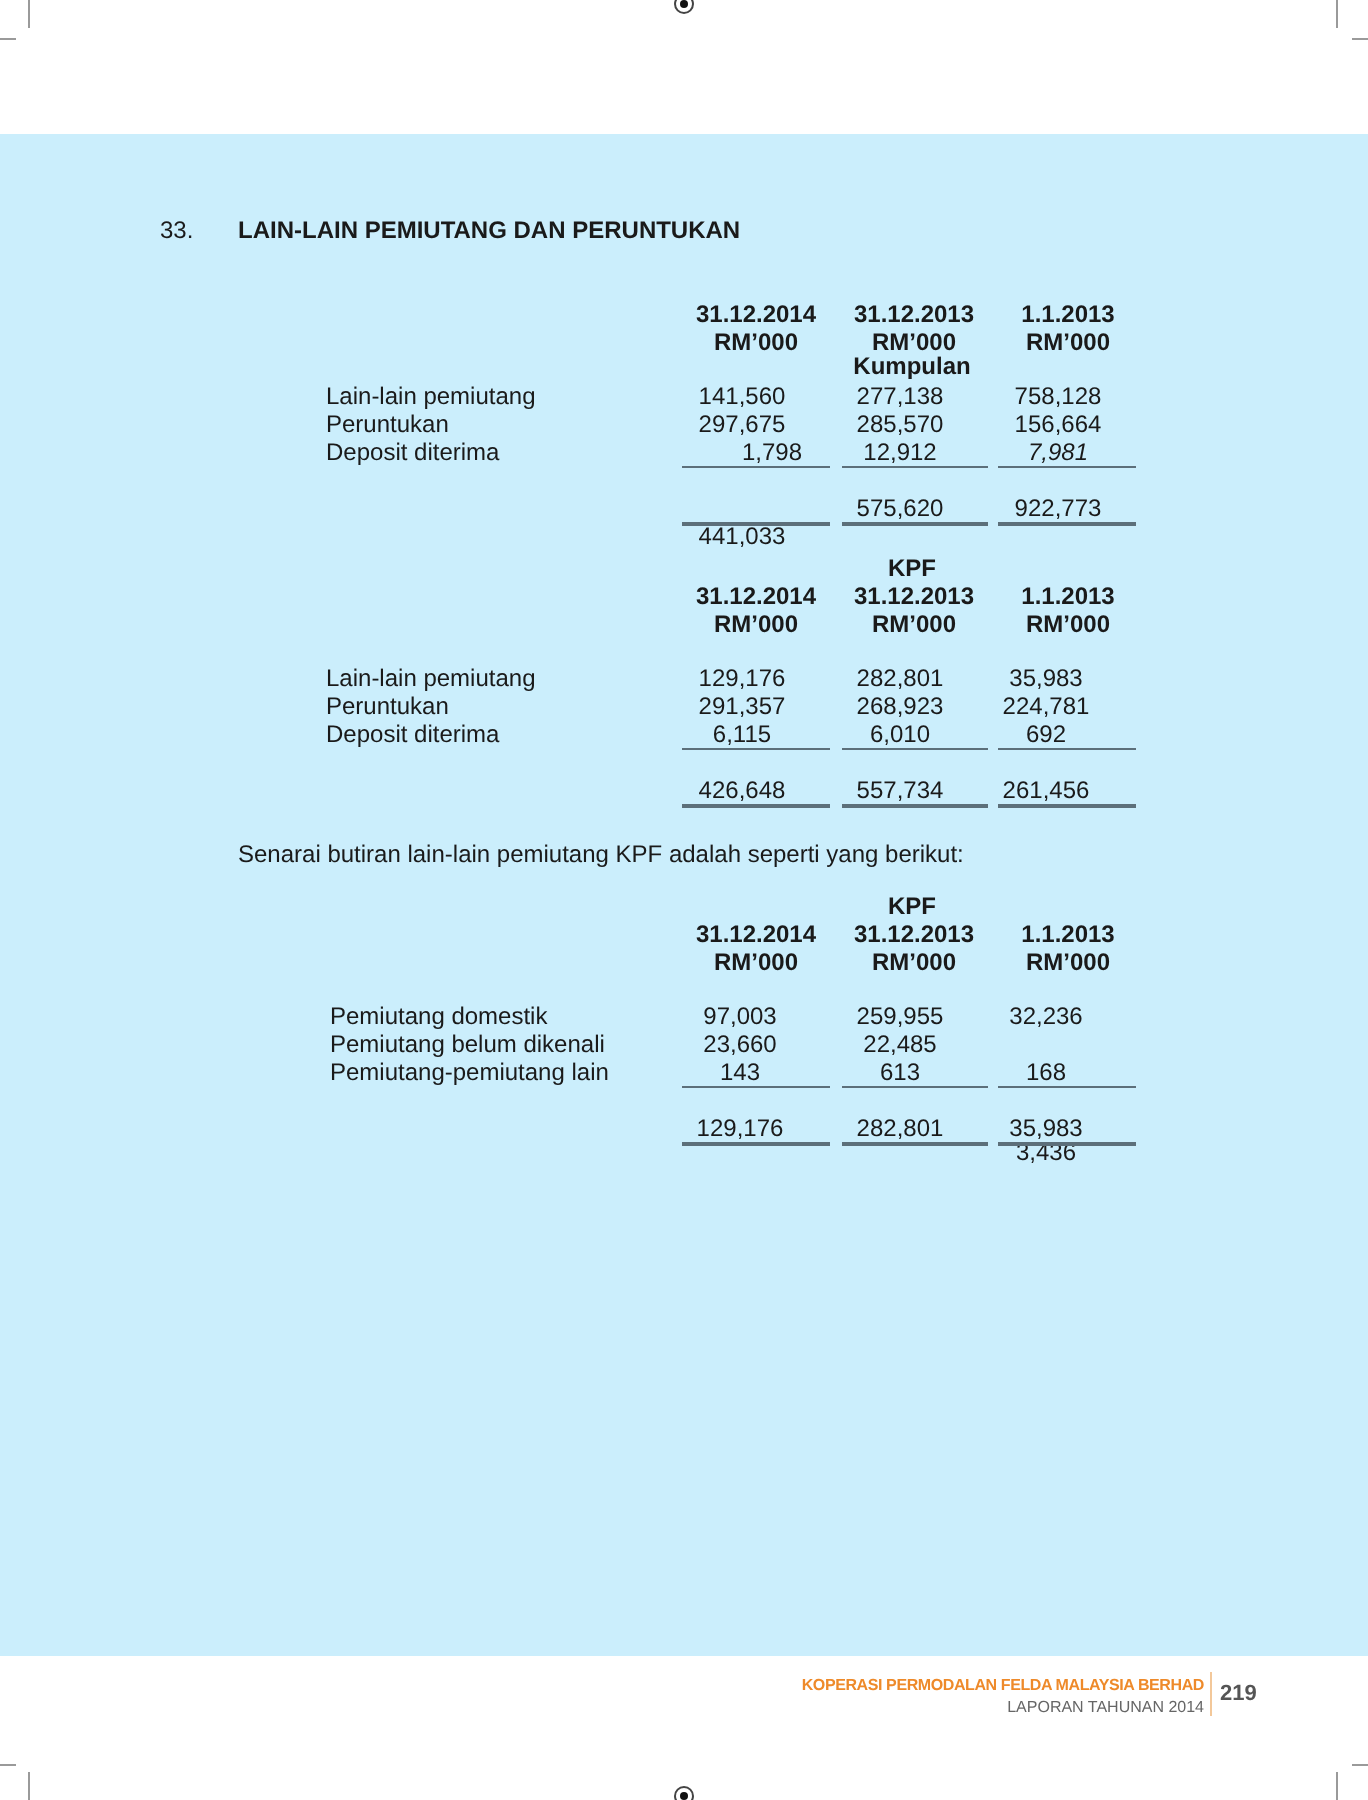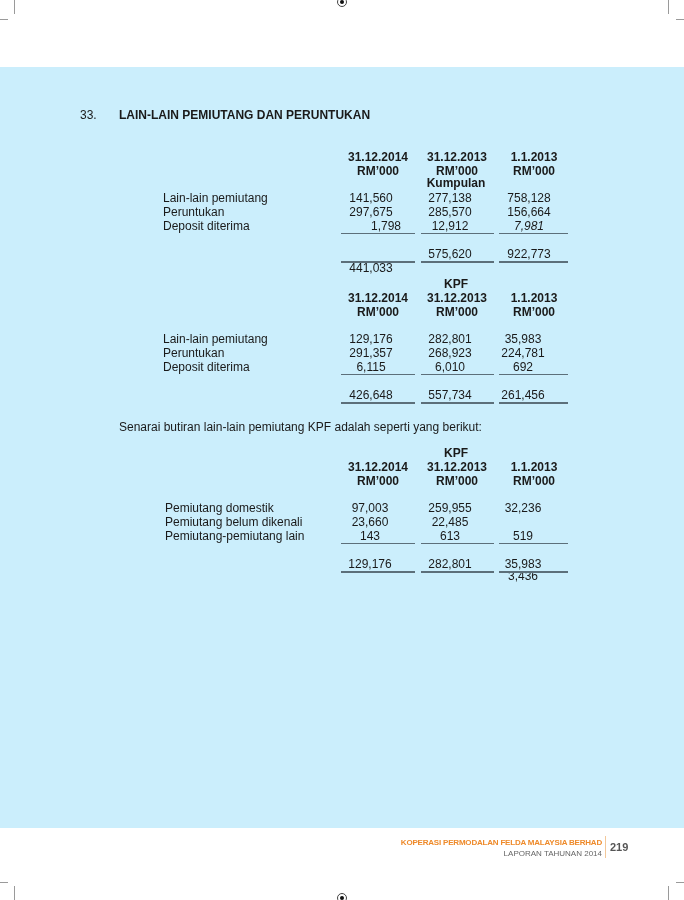--- a/index.html
+++ b/index.html
@@ -162,21 +162,21 @@
   <div class="abs lbl" style="left:121px;top:529px;">Pemiutang-pemiutang lain</div>
 
   <div class="abs num" style="left:336px;top:501px;">97,003</div>
   <div class="abs num" style="left:416px;top:501px;">259,955</div>
   <div class="abs num" style="left:489px;top:501px;">32,236</div>
   <div class="abs num" style="left:336px;top:515px;">23,660</div>
   <div class="abs num" style="left:416px;top:515px;">22,485</div>
   <div class="abs num" style="left:489px;top:525px;margin-top:44px;">3,436</div>
   <div class="abs num" style="left:336px;top:529px;">143</div>
   <div class="abs num" style="left:416px;top:529px;">613</div>
-  <div class="abs num" style="left:489px;top:529px;">519</div>
+  <div class="abs num" style="left:489px;top:529px;">168</div>
 
   <div class="uline" style="left:341px;top:543px;width:74px;"></div>
   <div class="uline" style="left:421px;top:543px;width:73px;"></div>
   <div class="uline" style="left:499px;top:543px;width:69px;"></div>
 
   <div class="abs num" style="left:336px;top:557px;">129,176</div>
   <div class="abs num" style="left:416px;top:557px;">282,801</div>
   <div class="abs num" style="left:489px;top:557px;">35,983</div>
 
   <div class="dline" style="left:341px;top:571px;width:74px;"></div>

